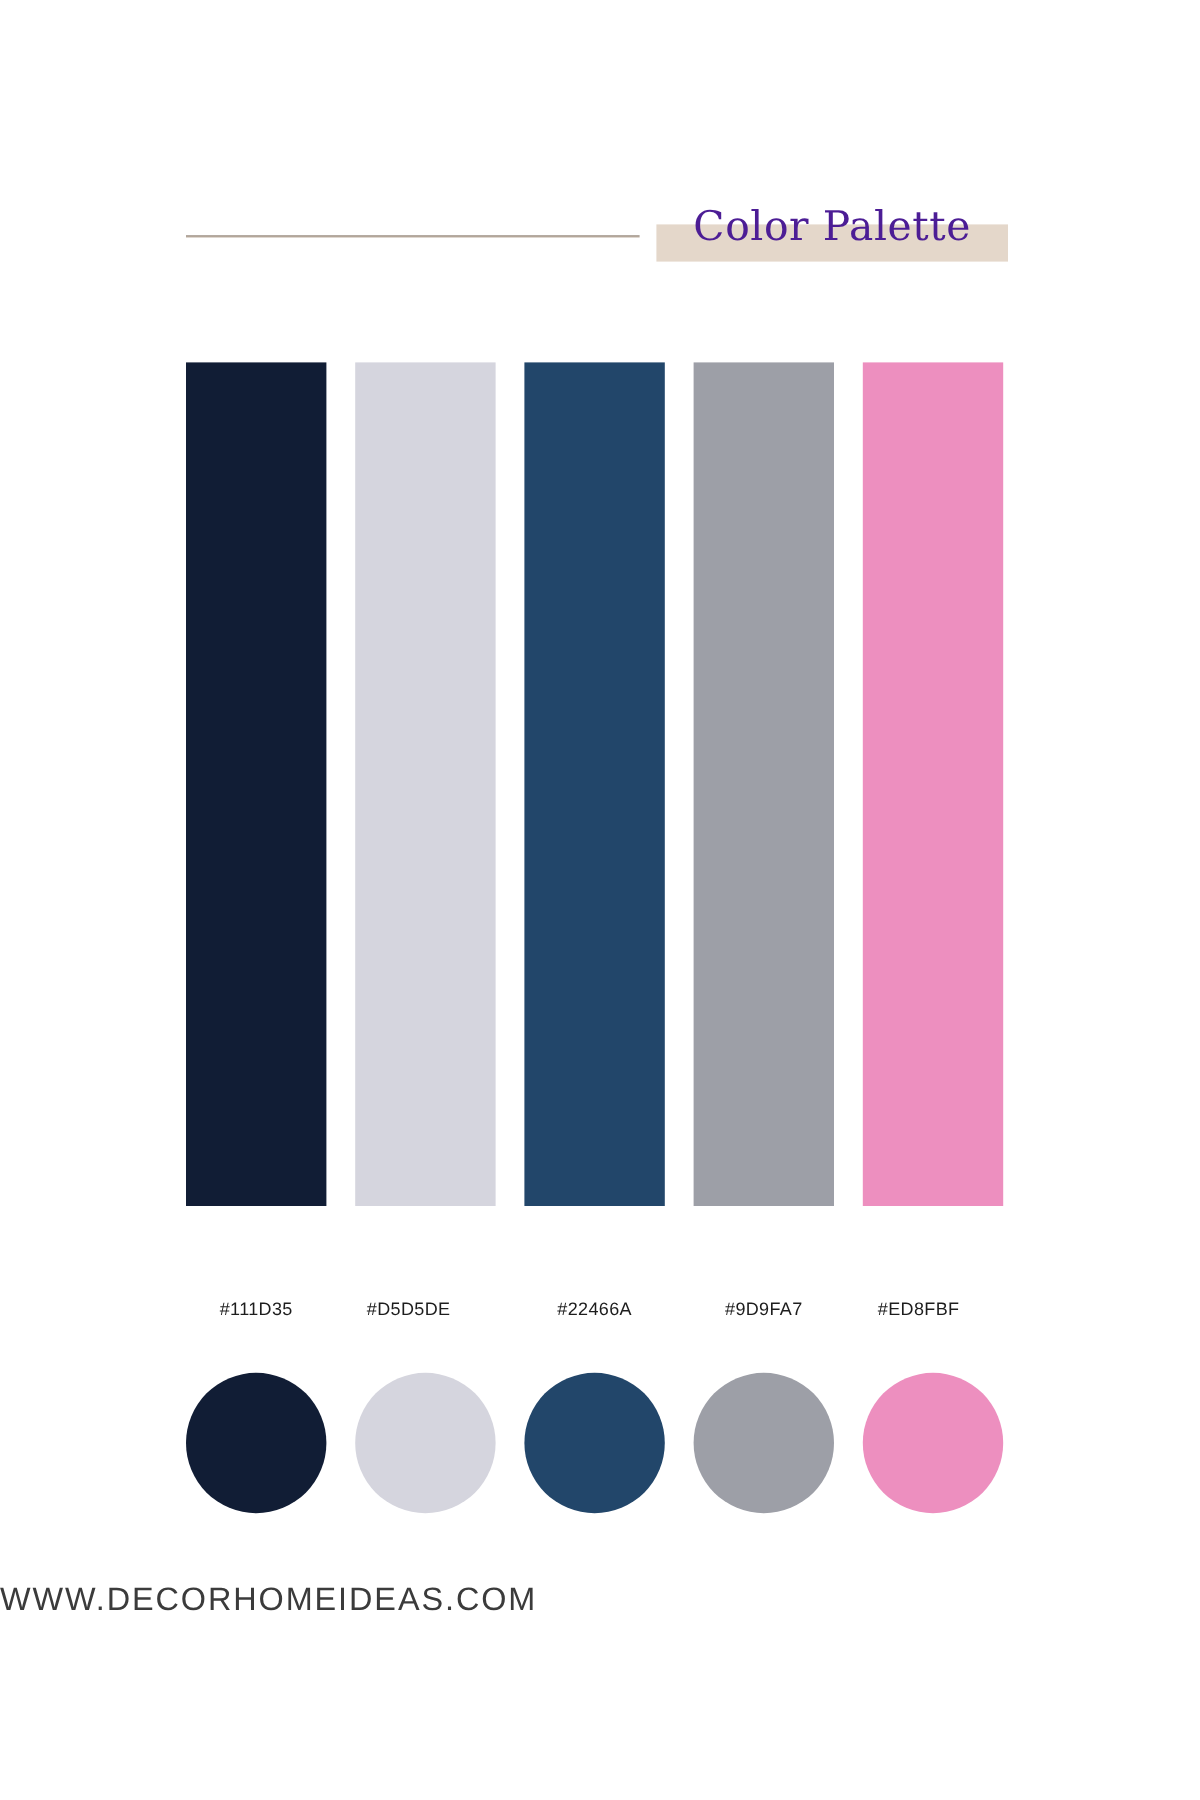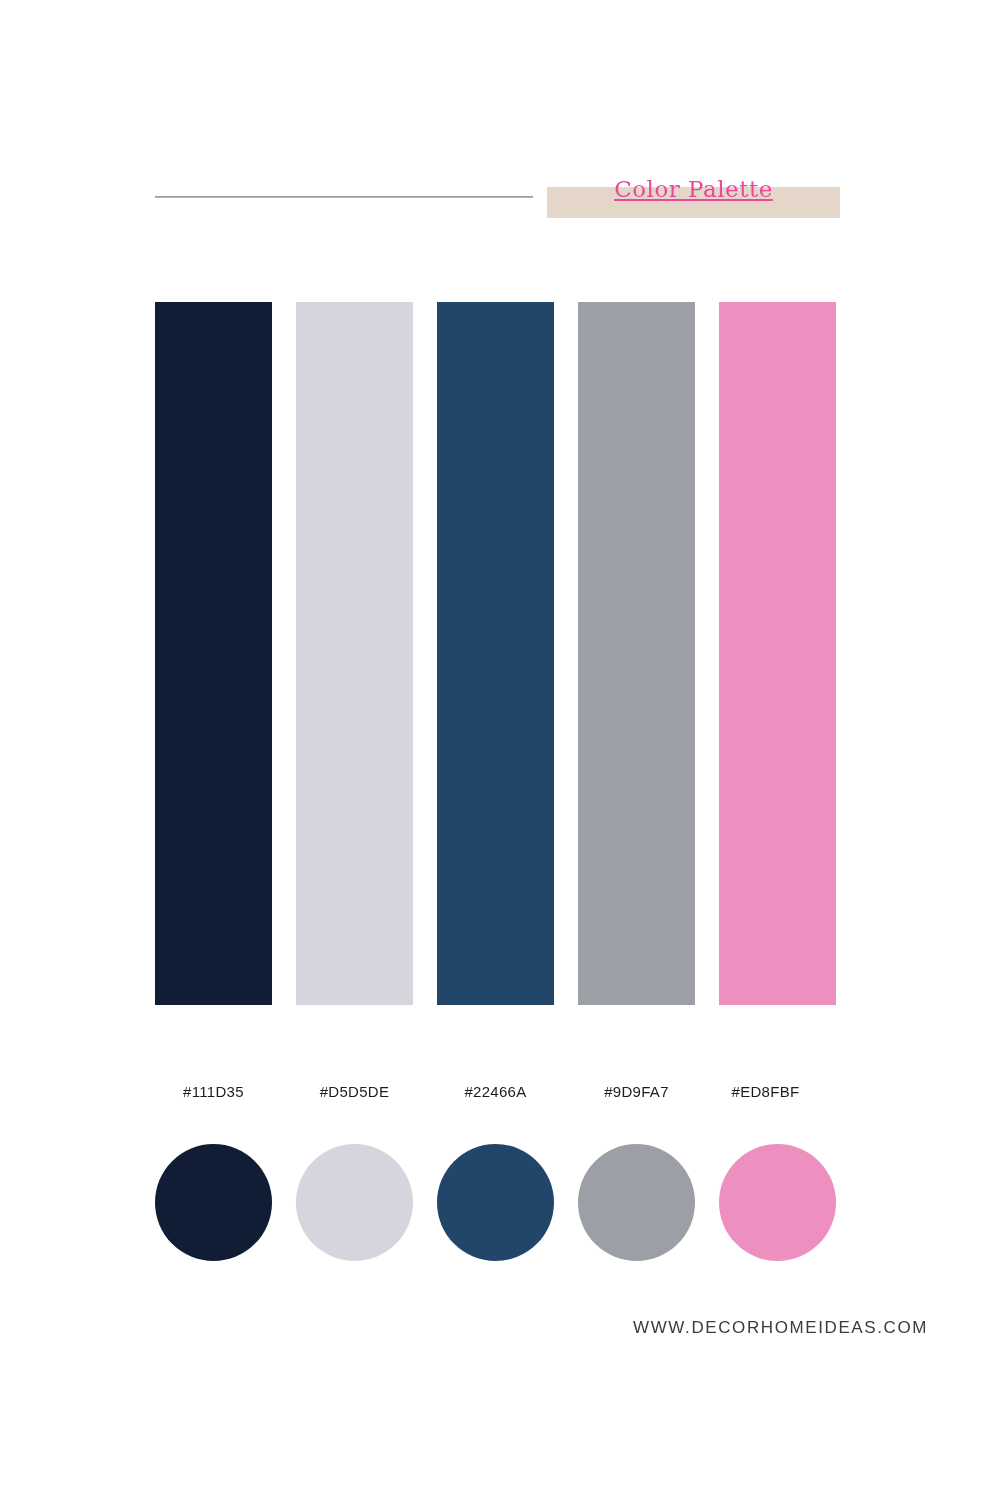--- a/index.html
+++ b/index.html
@@ -55,26 +55,25 @@
 
   #title-text {
     position: absolute;
     left: 547px;
     top: 160px;
     width: 293px;
     height: 58px;
     line-height: 58px;
     text-align: center;
     font-family: "DejaVu Serif", "Liberation Serif", serif;
-    font-size: 23px;
+    font-size: 34px;
     font-weight: 400;
     letter-spacing: 0.5px;
-    color: #ec4899;
+    color: #4c1d95;
     white-space: nowrap;
-    text-decoration: underline;
   }
 
   
   #swatch-row {
     position: absolute;
     left: 155px;
     top: 302px;
     width: 678px;
     height: 703px;
   }
@@ -130,23 +129,23 @@
     position: absolute;
     left: 0;
     top: 1318px;
     width: 1000px;
     height: 40px;
   }
 
   #footer-url {
     display: block;
     width: 928px;
-    text-align: right;
+    text-align: left;
     font-family: "Liberation Sans", sans-serif;
-    font-size: 17px;
+    font-size: 27px;
     font-weight: 400;
     letter-spacing: 1.6px;
     color: #3b3b3b;
     white-space: nowrap;
   }
 </style>
 </head>
 <body>
 
 <div id="canvas">
@@ -160,21 +159,21 @@
   <div id="swatch-row">
       <div class="swatch-bar" style="left: 0px; background: rgb(17, 29, 53);"></div>
       <div class="swatch-bar" style="left: 141px; background: rgb(213, 213, 222);"></div>
       <div class="swatch-bar" style="left: 282px; background: rgb(34, 70, 106);"></div>
       <div class="swatch-bar" style="left: 423px; background: rgb(157, 159, 167);"></div>
       <div class="swatch-bar" style="left: 564px; background: rgb(237, 143, 191);"></div>
     </div>
 
   <div id="label-row">
       <div class="swatch-label" style="left: 0px;">#111D35</div>
-      <div class="swatch-label" style="left: 141px;">#D5D5DE</div>
+      <div class="swatch-label" style="left: 127px;">#D5D5DE</div>
       <div class="swatch-label" style="left: 282px;">#22466A</div>
       <div class="swatch-label" style="left: 423px; text-align: center;">#9D9FA7</div>
       <div class="swatch-label" style="left: 552px;">#ED8FBF</div>
     </div>
 
   <div id="dot-row">
       <div class="swatch-dot" style="left: 0px; background: rgb(17, 29, 53);"></div>
       <div class="swatch-dot" style="left: 141px; background: rgb(213, 213, 222);"></div>
       <div class="swatch-dot" style="left: 282px; background: rgb(34, 70, 106);"></div>
       <div class="swatch-dot" style="left: 423px; background: rgb(157, 159, 167);"></div>

